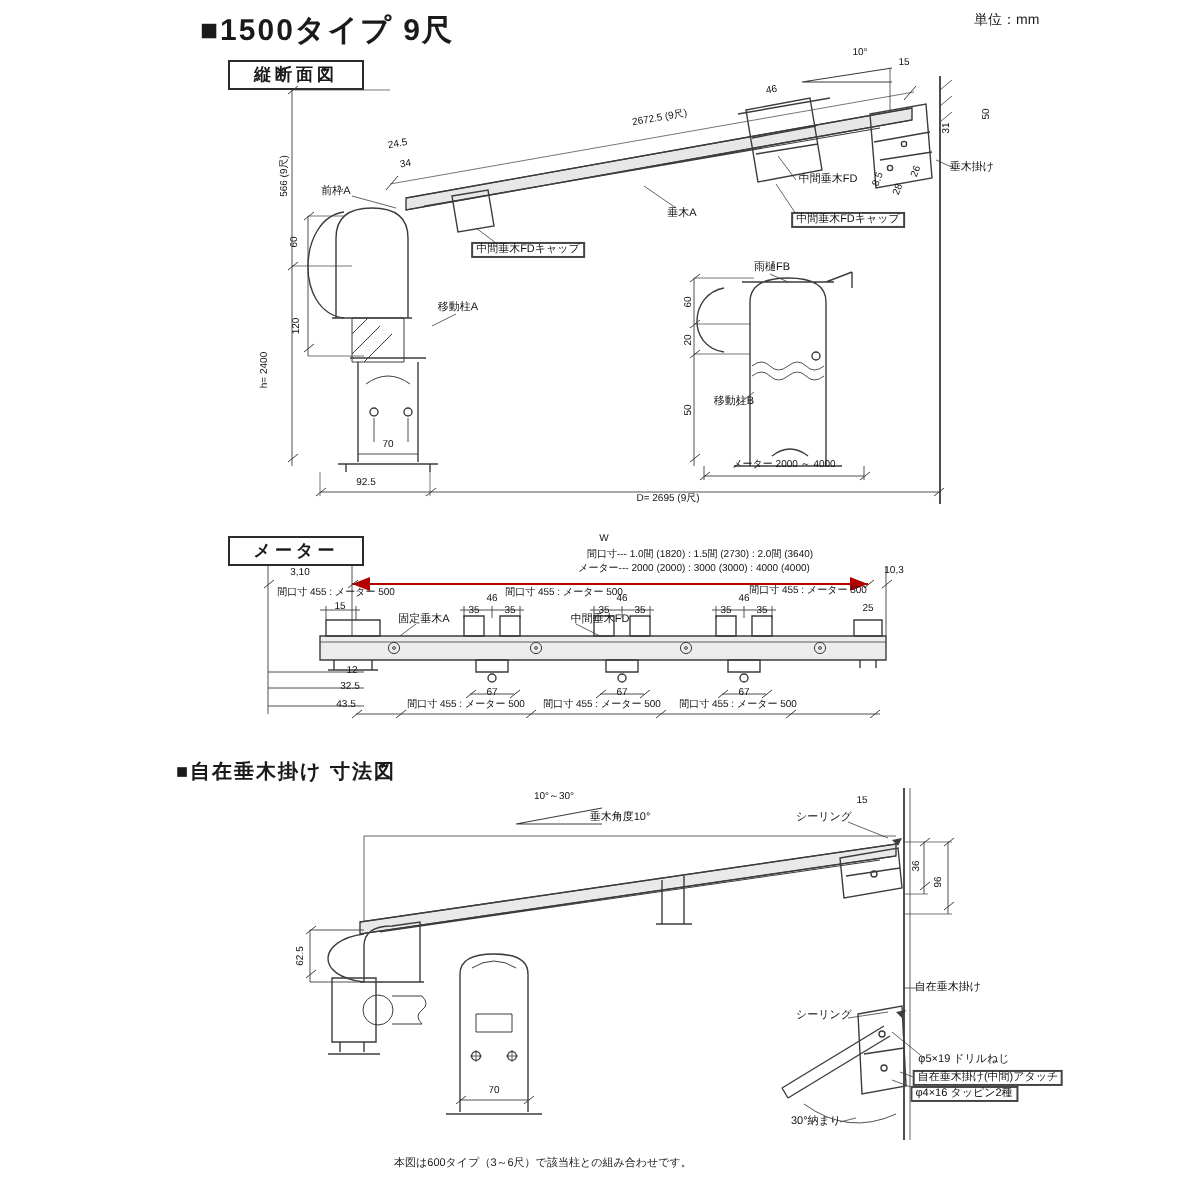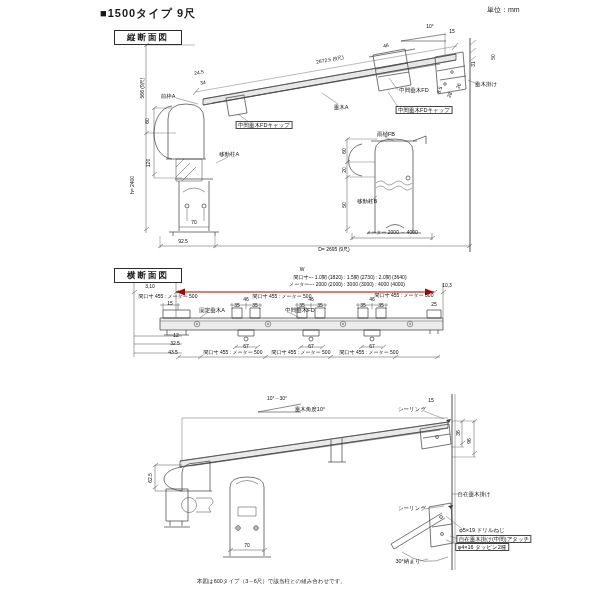--- a/index.html
+++ b/index.html
@@ -1,18 +1,18 @@
 <!DOCTYPE html>
 <html><head>
 <meta charset="utf-8">
 <style>
   html,body{margin:0;padding:0;background:#fff;}
   .page{position:relative;width:600px;height:600px;background:#ffffff;
         font-family:"Liberation Sans",sans-serif;color:#1a1a1a;overflow:hidden;}
-  .title{position:absolute;left:100px;top:6px;font-weight:bold;font-size:11px;letter-spacing:1px;}
+  .title{position:absolute;left:100px;top:6px;font-weight:bold;font-size:15px;letter-spacing:1px;}
   .unit{position:absolute;left:487px;top:5px;font-size:7px;}
   .secbox{position:absolute;border:1px solid #2b2b2b;width:66px;height:13px;
           display:flex;align-items:center;justify-content:center;
           font-size:8.5px;font-weight:bold;letter-spacing:2px;background:#fff;}
   .secbox.s1{left:114px;top:30px;font-family:Liberation Serif, serif;}
   .secbox.s2{left:114px;top:268px;}
   .h3{position:absolute;left:88px;top:379px;font-weight:bold;font-size:10px;letter-spacing:1px;}
   svg.art{position:absolute;left:0;top:0;}
   .labels{position:absolute;inset:0;pointer-events:none;}
   .lbl{position:absolute;font-size:5px;line-height:1.1;white-space:nowrap;color:#111;
@@ -26,22 +26,23 @@
 
 <div class="page">
 
   <div class="title">■1500タイプ 9尺</div>
   <div class="unit">単位：mm</div>
 
   <div class="secbox s1">
     <span>縦断面図</span>
   </div>
   <div class="secbox s2">
-    <span>横断面図</span>
+    <span>メーター</span>
   </div>
+  <div class="h3">■自在垂木掛け 寸法図</div>
 
   <svg class="art" width="600" height="600" viewBox="0 0 600 600">
 
     <g stroke="#3c3c3c" stroke-width="0.7" fill="none">
 
       <path d="M401,41H446 M401,41L446,34" stroke-width="0.6"></path>
 
       <path d="M195,92L457,46" stroke-width="0.45" stroke="#666"></path>
       <path d="M193,95l6,-7 M452,50l6,-7" stroke-width="0.5"></path>
 

